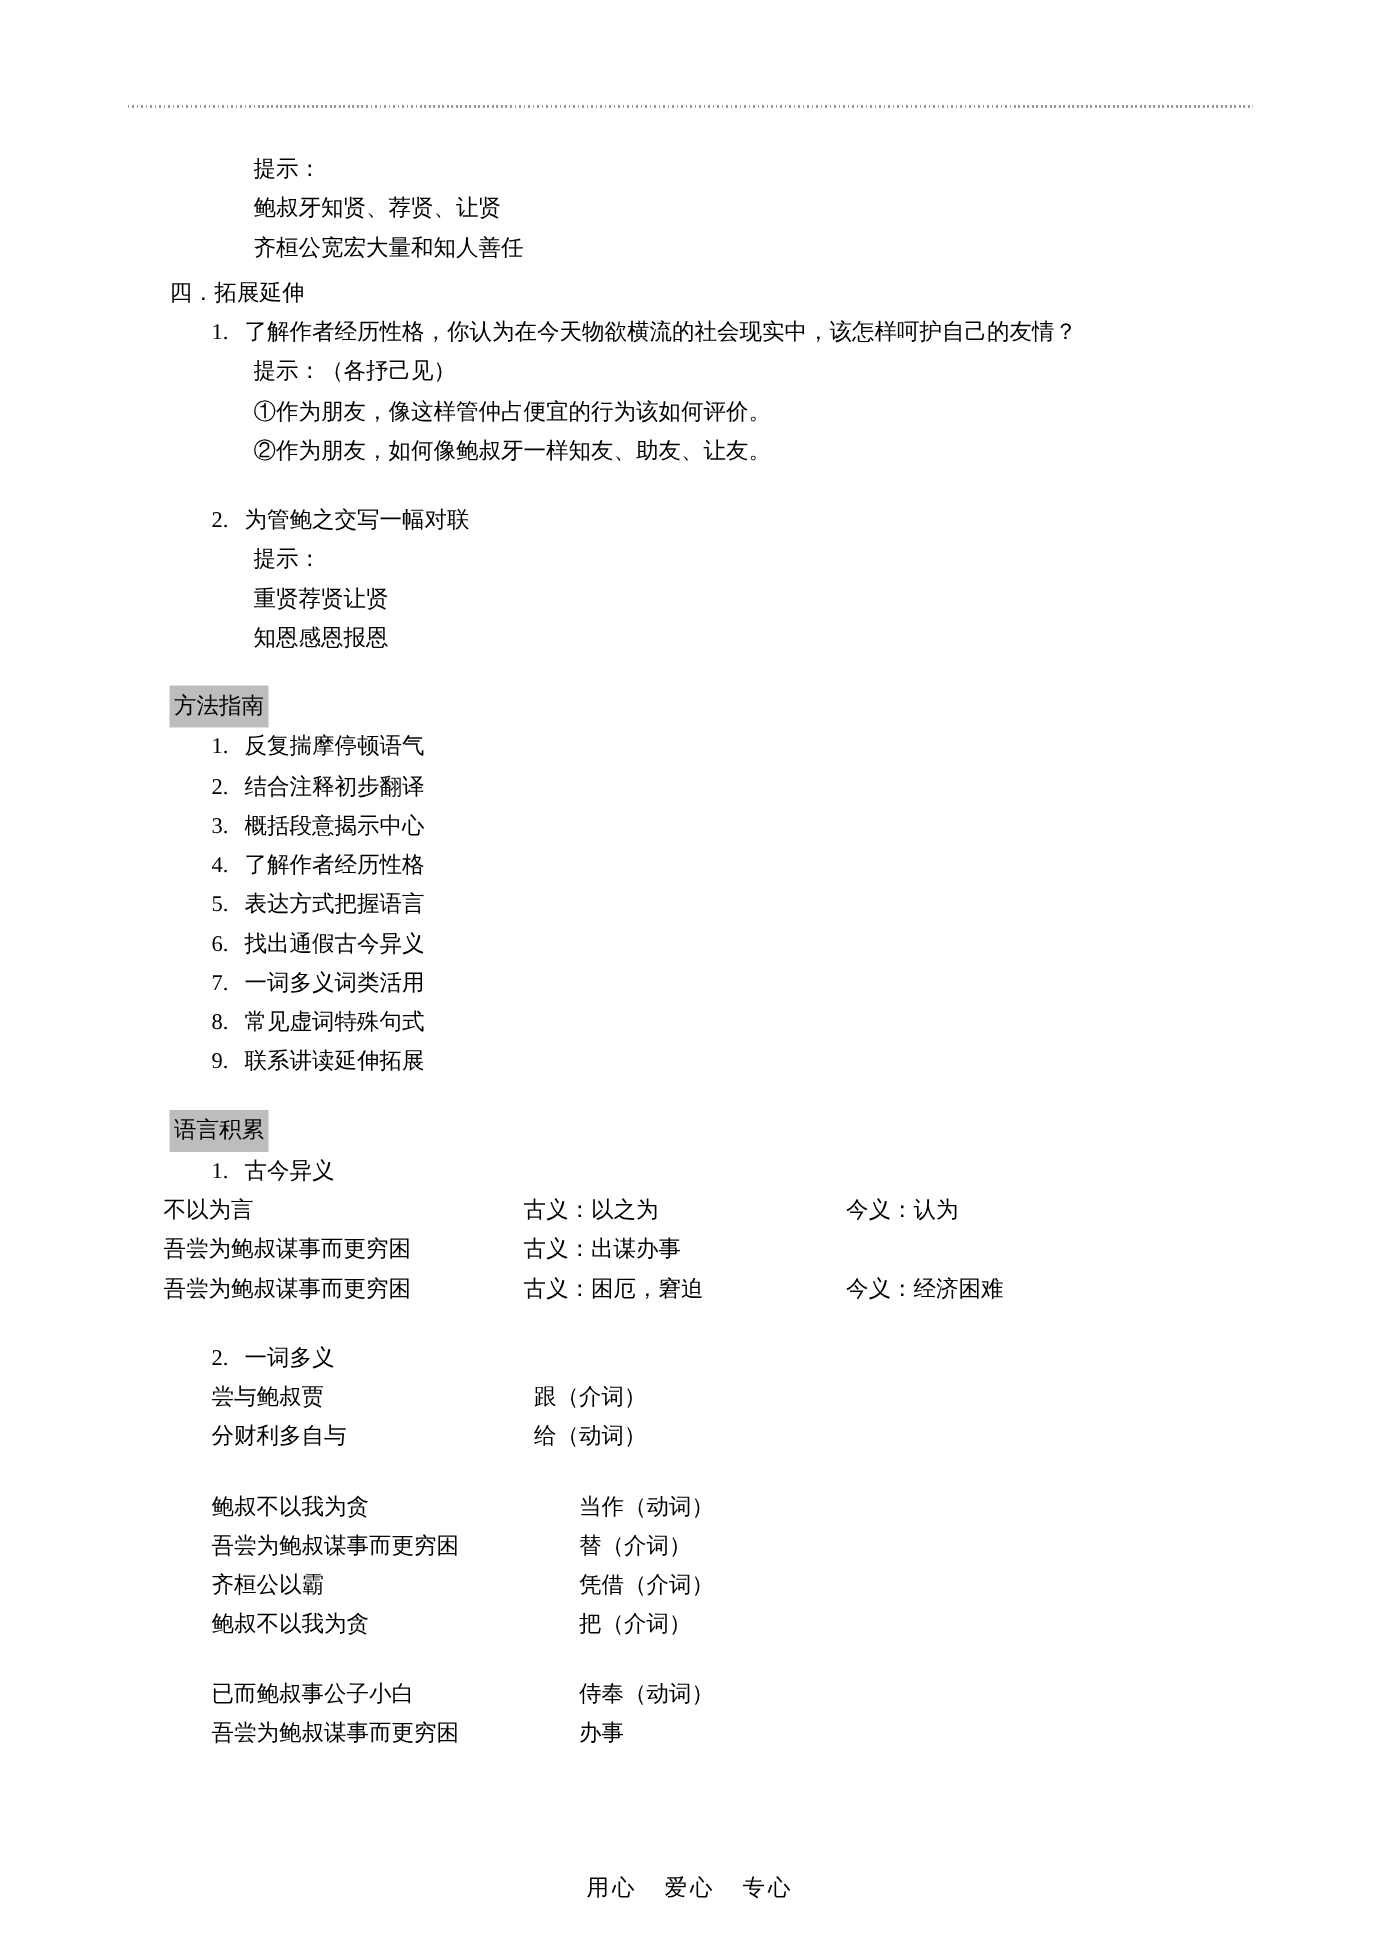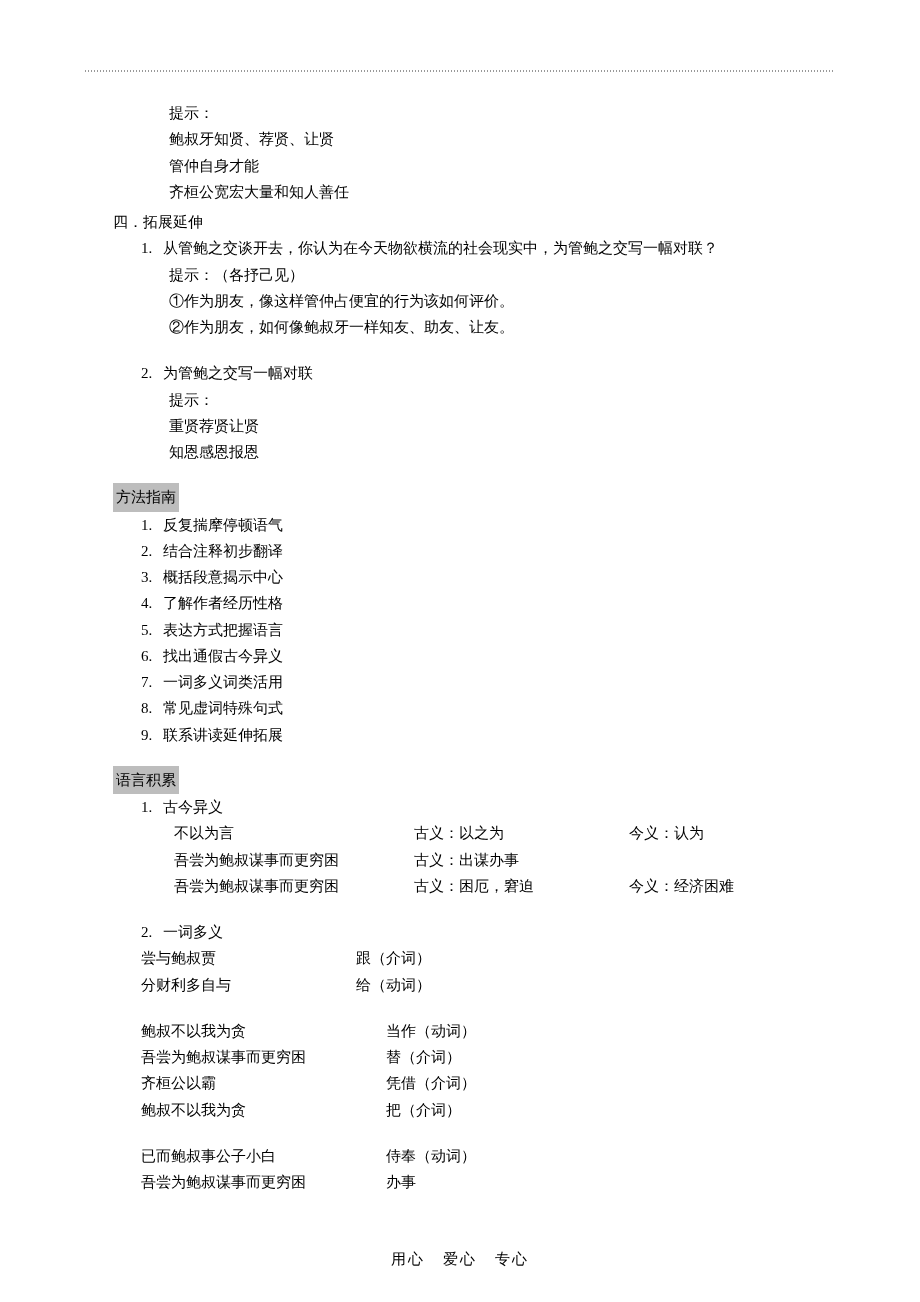--- a/index.html
+++ b/index.html
@@ -37,21 +37,21 @@
     padding: 1px 3px;
     margin-top: 18px;
     margin-left: 28px;
   }
   .list-item {
     display: flex;
   }
   .list-item .num { min-width: 22px; }
   .table3 {
     display: flex;
-    margin-left: 89px;
+    margin-left: 24px;
   }
   .table3 .col1 { width: 240px; }
   .table3 .col2 { width: 215px; }
   .table3 .col3 { flex: 1; }
   .pair-row {
     display: flex;
     margin-left: 56px;
     gap: 25px;
   }
   .pair-row .left { width: 190px; }
@@ -70,30 +70,29 @@
 </head>
 <body>
 
 <div class="page">
   <div class="rule-top"></div>
 
   
   <div class="block">
     <div>提示：</div>
     <div>鲍叔牙知贤、荐贤、让贤</div>
-    <div>管仲自身才能</div>
     <div>齐桓公宽宏大量和知人善任</div>
   </div>
 
   
   <div class="section-top">四．拓展延伸</div>
 
   <div class="ind2 list-item">
     <span class="num">1.</span>
-    <span>从管鲍之交谈开去，你认为在今天物欲横流的社会现实中，为管鲍之交写一幅对联？</span>
+    <span>了解作者经历性格，你认为在今天物欲横流的社会现实中，该怎样呵护自己的友情？</span>
   </div>
   <div class="ind3">提示：（各抒己见）</div>
   <div class="ind3">①作为朋友，像这样管仲占便宜的行为该如何评价。</div>
   <div class="ind3">②作为朋友，如何像鲍叔牙一样知友、助友、让友。</div>
 
   <div style="height:20px"></div>
 
   <div class="ind2 list-item">
     <span class="num">2.</span>
     <span>为管鲍之交写一幅对联</span>

